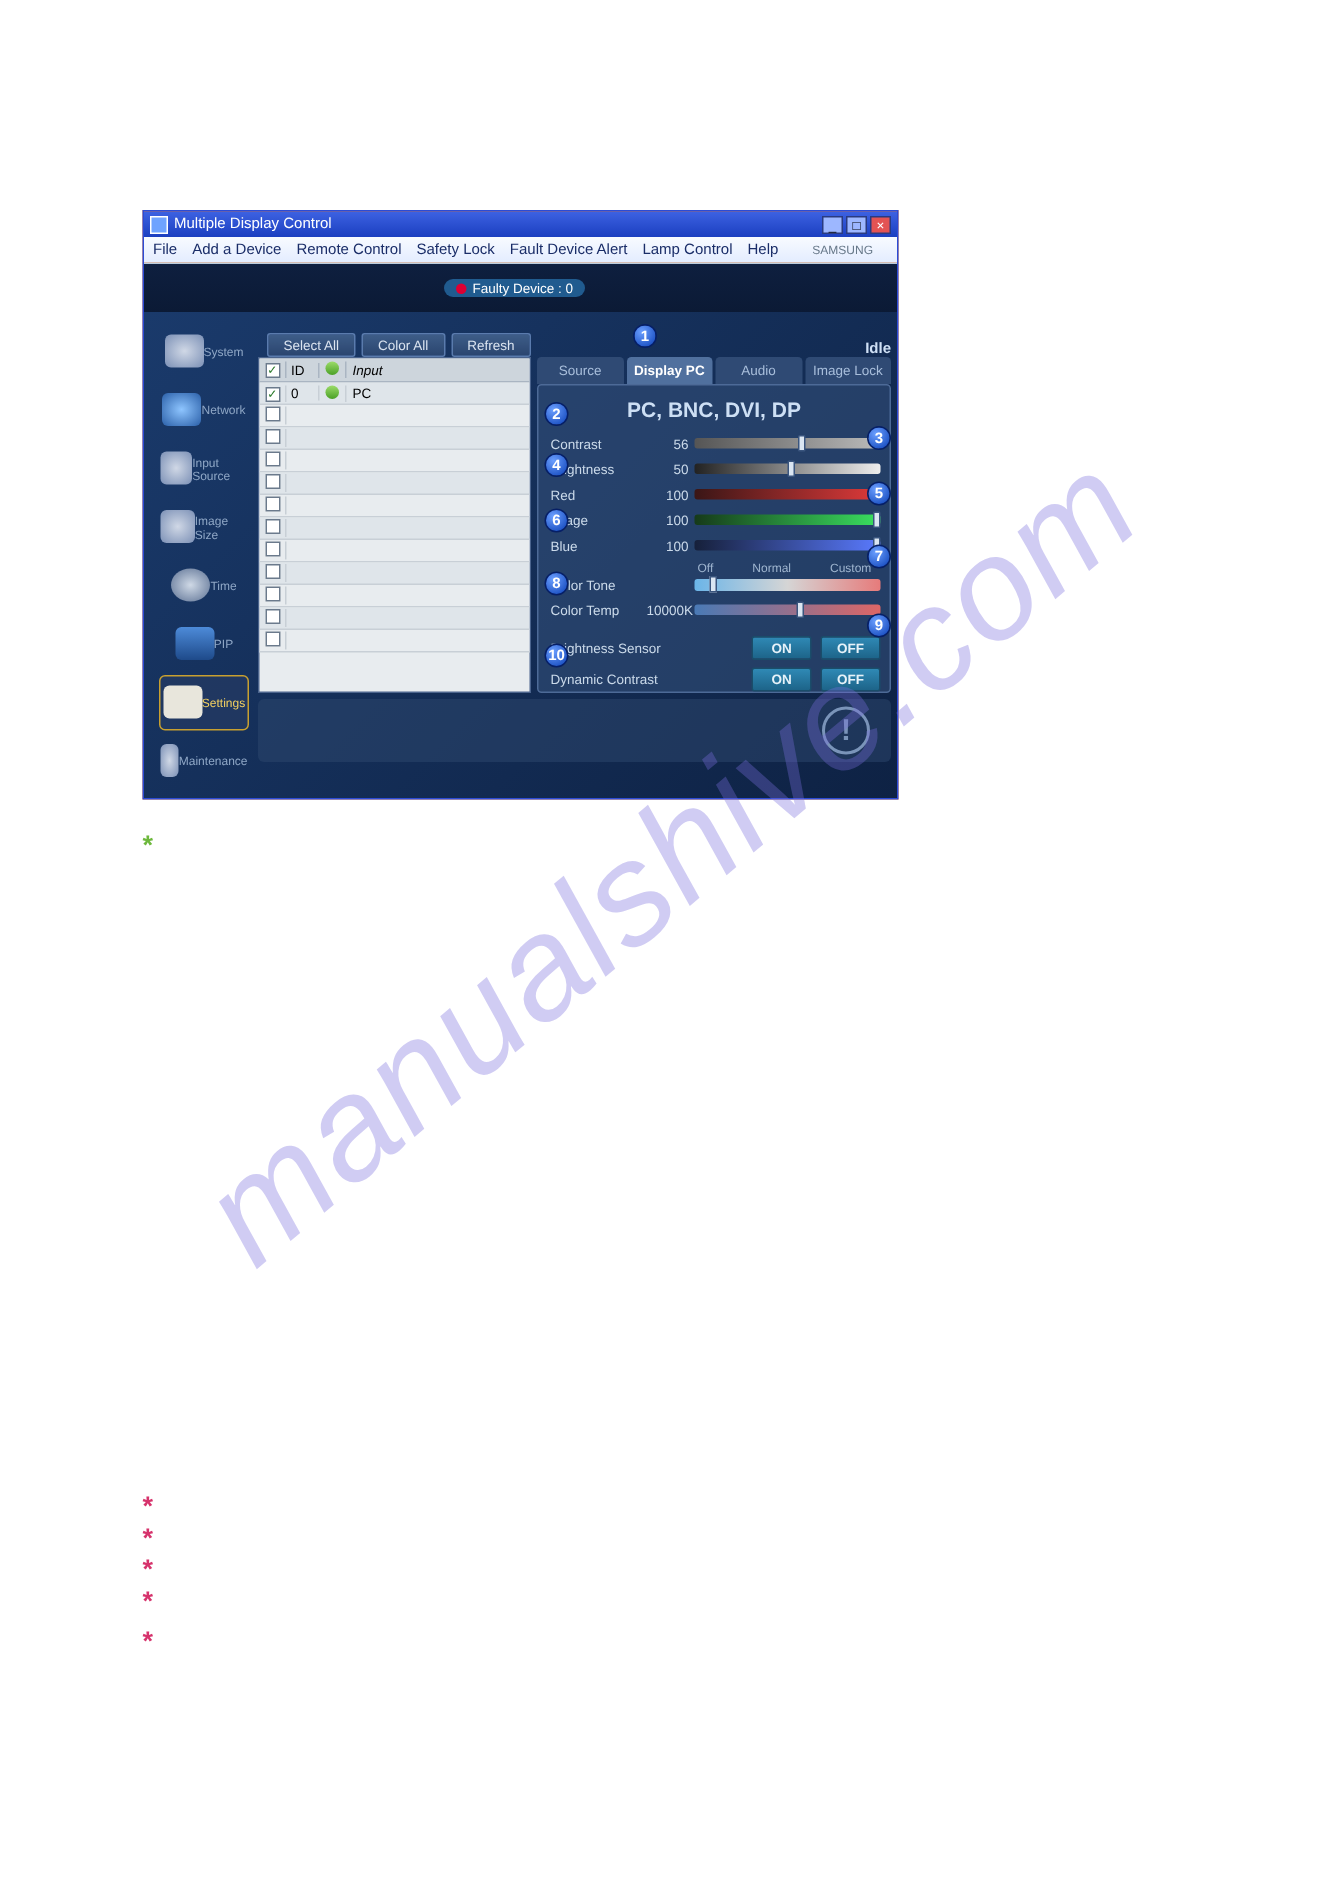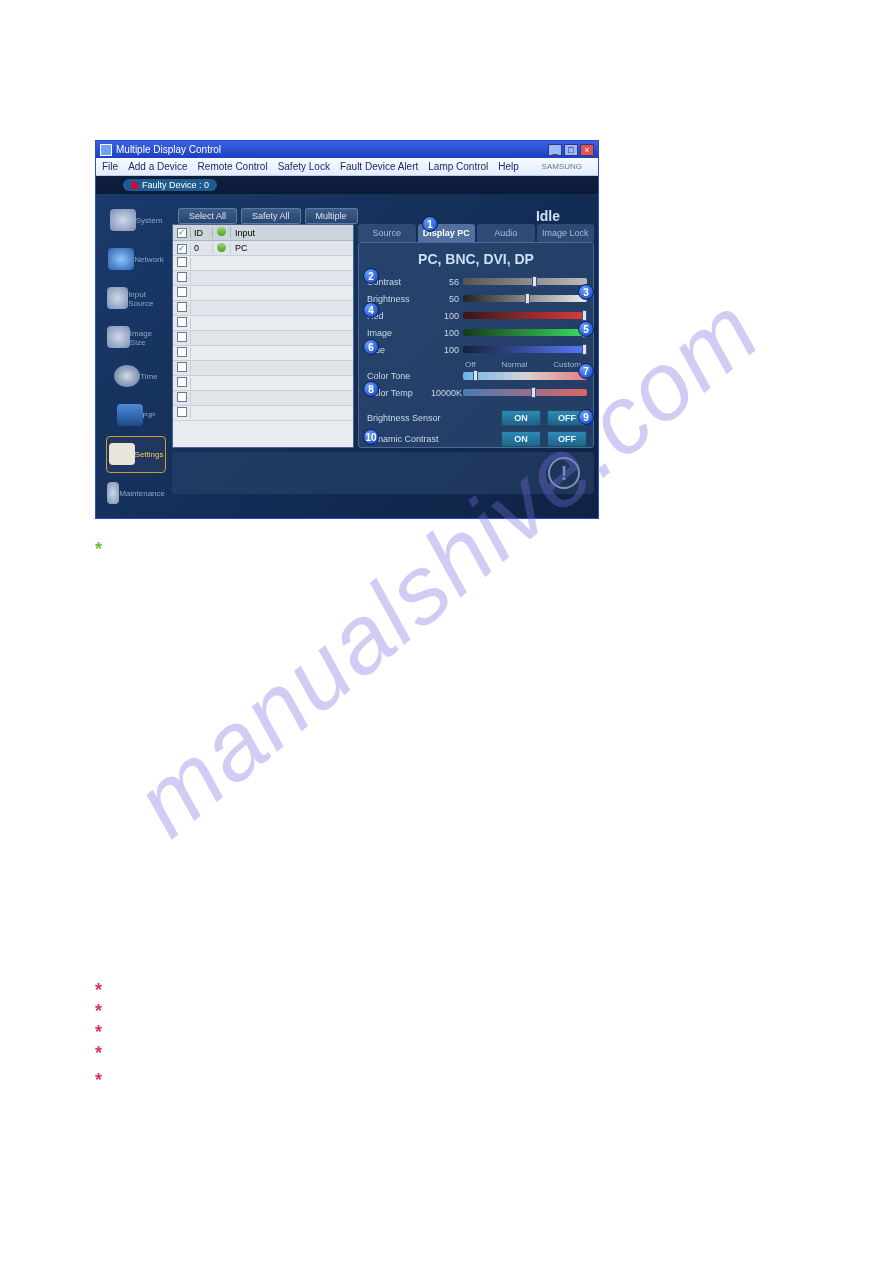--- a/index.html
+++ b/index.html
@@ -10,39 +10,39 @@
   .titlebar { background: linear-gradient(#3d62e2,#1b3fc0); color: #fff; height: 17px; display: flex; align-items: center; padding: 0 4px; font-size: 10px; }
   .titlebar .ticon { width: 12px; height: 12px; background: #6fa3ff; margin-right: 4px; border: 1px solid #fff; }
   .titlebar .spacer { flex: 1; }
   .winbtn { width: 14px; height: 12px; margin-left: 2px; display: inline-flex; align-items: center; justify-content: center; font-size: 9px; color: #000; border: 1px solid #2a3b80; }
   .winbtn.min { background: #9db7ff; }
   .winbtn.max { background: #9db7ff; }
   .winbtn.close { background: #e35353; color: #fff; }
   .menubar { background: linear-gradient(#f8fbff,#e3ecff); height: 18px; display: flex; align-items: center; padding: 0 6px; font-size: 10px; color: #1a2d68; border-bottom: 1px solid #bcd; }
   .menubar span { margin-right: 10px; cursor: default; }
   .menubar .brand { margin-left: auto; font-size: 8px; color: #678; }
-  .statusbar { background: linear-gradient(#0e1f3f,#0b1a35); height: 18px; display: flex; justify-content: flex-start; align-items: center; padding-right: 8px; padding-left: 27px; }
+  .statusbar { background: linear-gradient(#0e1f3f,#0b1a35); height: 32px; display: flex; justify-content: center; align-items: center; padding-right: 8px; }
   .faulty { background: #205b8f; color: #fff; font-size: 9px; padding: 1px 8px; border-radius: 8px; display: flex; align-items: center; }
   .faulty .dot { width: 7px; height: 7px; background: #d03; border-radius: 50%; margin-right: 4px; }
   .body { background: linear-gradient(135deg,#1a3a6b,#0e2244); display: flex; padding: 4px; }
   .sidebar { width: 72px; display: flex; flex-direction: column; align-items: center; padding-top: 4px; }
   .sitem { width: 60px; height: 37px; margin-bottom: 2px; display: flex; align-items: center; justify-content: center; font-size: 8px; color: #8fa7c6; text-align: left; border: 1px solid transparent; border-radius: 4px; }
   .sitem .sicon { width: 26px; height: 22px; background: radial-gradient(#d0d8e6,#7a8fb5); border-radius: 4px; margin-bottom: 1px; }
   .sitem.active { border: 1px solid #c8a030; background: rgba(40,60,100,0.6); color: #f2d060; }
   .main { flex: 1; display: flex; flex-direction: column; }
   .toolbar { height: 26px; display: flex; align-items: flex-end; gap: 4px; padding-left: 6px; }
   .tbtn { background: linear-gradient(#3e5d88,#2a456f); color: #dbe4f0; font-size: 9px; padding: 2px 10px; border: 1px solid #5a7bad; border-radius: 2px; }
-  .idle { margin-left: auto; margin-right: 34px; color: #cfe0f5; font-size: 14px; font-weight: bold; }
+  .idle { margin-left: auto; color: #cfe0f5; font-size: 10px; font-weight: bold; }
   .content { display: flex; gap: 4px; }
   .grid { width: 182px; background: #e8ecef; border: 1px solid #4a638c; }
   .ghead { display: flex; height: 16px; background: #cdd5dc; border-bottom: 1px solid #aab5c2; font-size: 9px; align-items: center; }
   .ghead .c1 { width: 18px; text-align: center; border-right: 1px solid #aab5c2; }
   .ghead .c2 { width: 22px; padding-left: 3px; border-right: 1px solid #aab5c2; }
   .ghead .c3 { width: 18px; text-align: center; border-right: 1px solid #aab5c2; }
-  .ghead .c4 { flex: 1; padding-left: 4px; }
+  .ghead .c4 { flex: 1; padding-left: 4px; font-style: italic; }
   .grow { display: flex; height: 15px; border-bottom: 1px solid #c8cfd6; font-size: 9px; align-items: center; background: #dfe5ea; }
   .grow.alt { background: #e8ecef; }
   .grow .c1 { width: 18px; text-align: center; border-right: 1px solid #c8cfd6; }
   .grow .c2 { width: 22px; padding-left: 3px; border-right: 1px solid #c8cfd6; }
   .grow .c3 { width: 18px; text-align: center; border-right: 1px solid #c8cfd6; }
   .grow .c4 { flex: 1; padding-left: 4px; }
   .chk { display: inline-block; width: 10px; height: 10px; border: 1px solid #6b7a8c; background: #fff; line-height: 8px; font-size: 8px; color: #2a7a2a; }
   .ldot { display: inline-block; width: 9px; height: 9px; border-radius: 50%; }
   .panel { flex: 1; }
   .tabs { display: flex; height: 18px; gap: 2px; }
@@ -129,22 +129,22 @@
             <span>Settings</span>
           </div>
         <div class="sitem">
             <div class="sicon"></div>
             <span>Maintenance</span>
           </div>
       </div>
       <div class="main">
         <div class="toolbar">
           <div class="tbtn">Select All</div>
-          <div class="tbtn">Safety All</div>
-          <div class="tbtn">Multiple</div>
+          <div class="tbtn">Color All</div>
+          <div class="tbtn">Refresh</div>
           <div class="idle">Idle</div>
         </div>
         <div class="content">
           <div class="grid">
             <div class="ghead">
               <div class="c1"><span class="chk">✓</span></div>
               <div class="c2">ID</div>
               <div class="c3"><span class="ldot" style="background:linear-gradient(#9cdc6a,#4aa026)"></span></div>
               <div class="c4">Input</div>
             </div>

